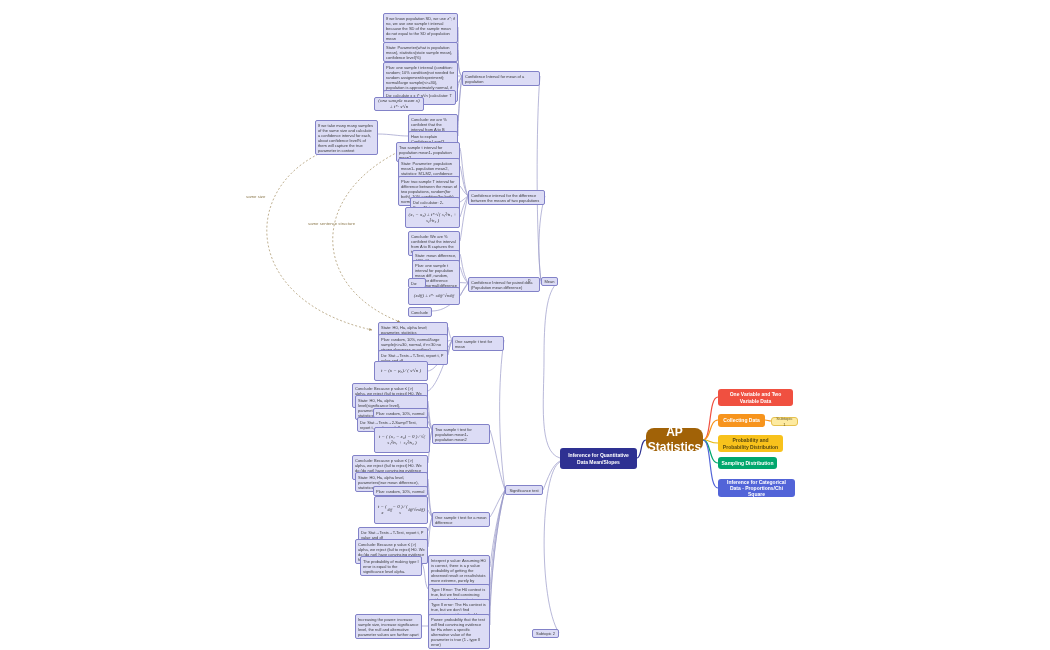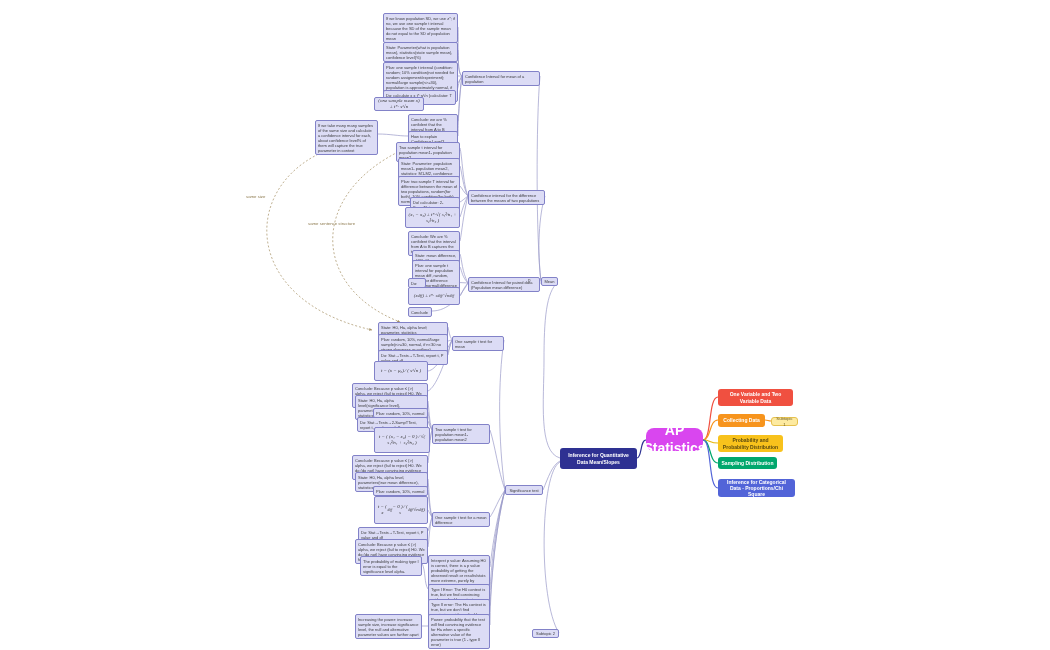--- a/index.html
+++ b/index.html
@@ -13,21 +13,21 @@
   .redge{fill:none;stroke:#a58f63;stroke-width:0.7;stroke-dasharray:2 2;}
   .rlabel{font-size:4.3px;fill:#8d7a4e;font-family:"Liberation Sans",sans-serif;}
   .node{position:absolute;box-sizing:border-box;background:#dcdcf5;border:0.5px solid #8282c8;
         border-radius:2px;padding:1.5px 2px;font-size:4px;line-height:1.25;color:#3a3a3c;}
   .formula{font-family:"Liberation Serif",serif;font-style:italic;font-size:5px;line-height:1.2;
         display:flex;align-items:center;justify-content:center;text-align:center;}
   .formula sub{font-size:3.5px;}
   .hub{position:absolute;box-sizing:border-box;display:flex;align-items:center;justify-content:center;
         text-align:center;border:none;border-radius:3px;color:#fff;font-weight:bold;font-size:5px;
         line-height:1.25;padding:1px 3px;}
-  .root{background:#d946ef;font-size:14px;border-radius:8px;}
+  .root{background:#a16207;font-size:12px;border-radius:8px;}
   .indigo{background:#2e3192;}
   .red{background:#f05040;}
   .orange{background:#f7941d;}
   .yellow{background:#f8c21c;color:#5a4a10;}
   .green{background:#00a76d;}
   .blue{background:#5264d8;}
   .sub1{background:#fdeaa0;border:0.5px solid #e5c14f;color:#6b5a1e;font-size:4.2px;font-weight:normal;}
   .plain{position:absolute;background:transparent;border:none;font-size:4.5px;color:#555;}
   .ctr{display:flex;align-items:center;justify-content:center;text-align:center;padding:1px;}
 </style>

